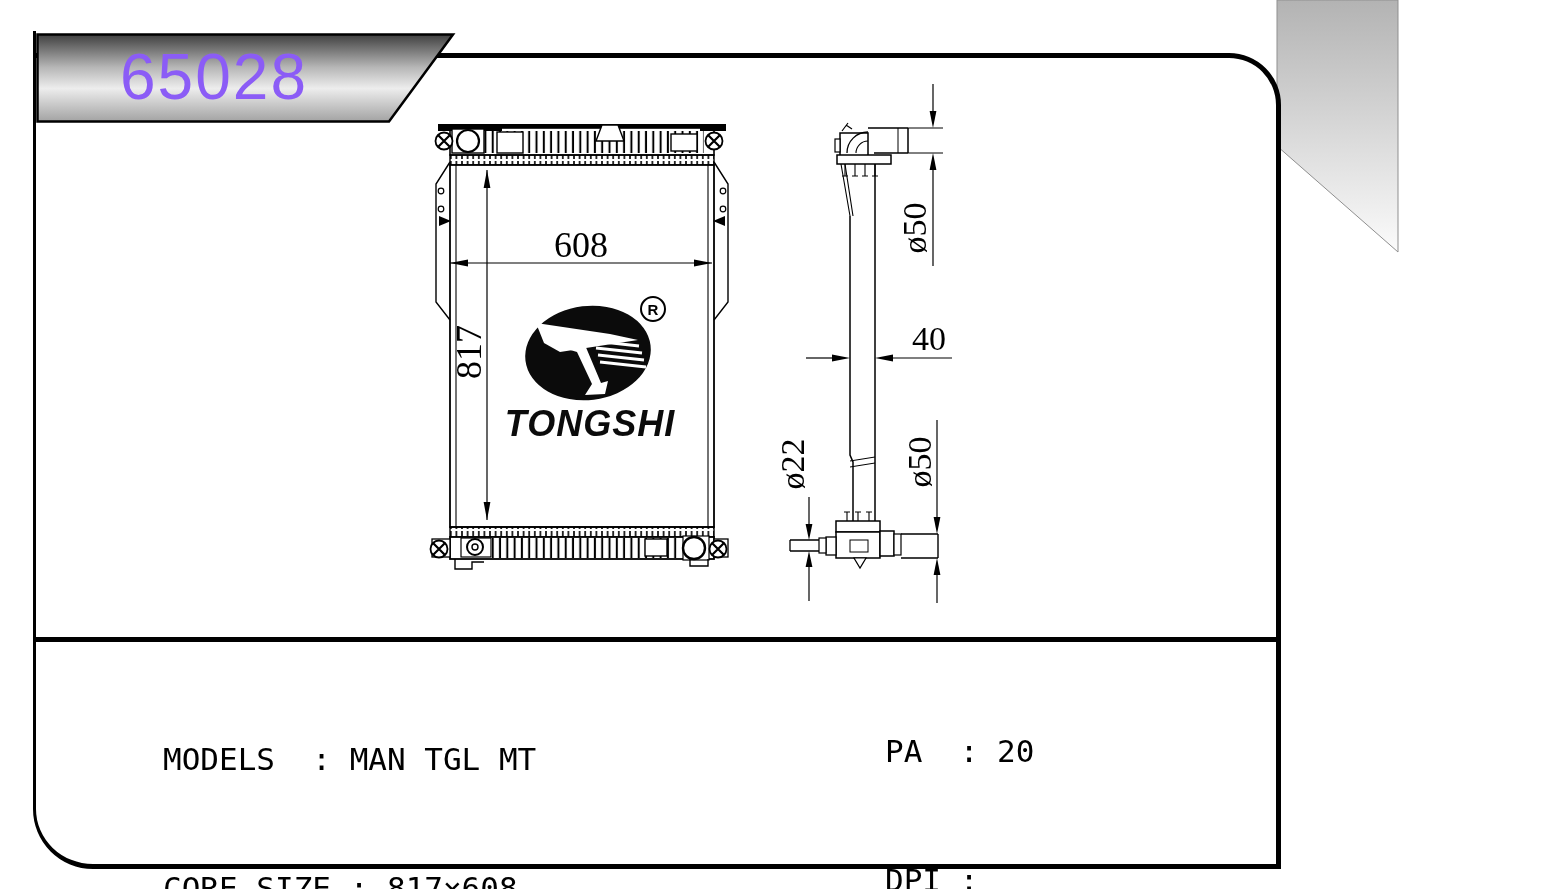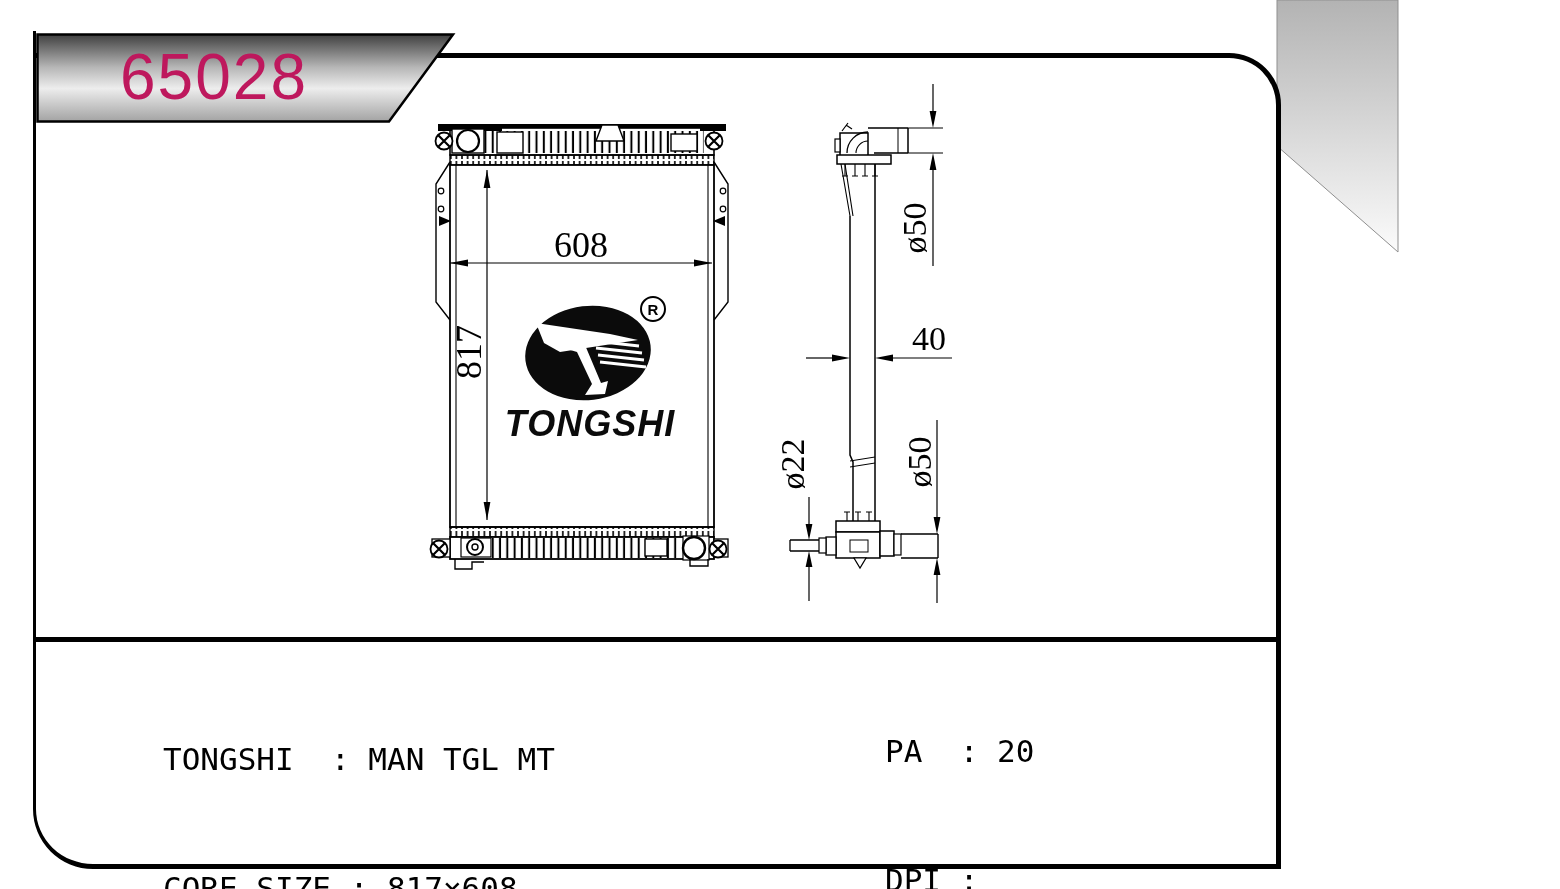--- a/index.html
+++ b/index.html
@@ -7,21 +7,21 @@
        font-family:"Liberation Sans",sans-serif;}
   .corner-deco{position:absolute;left:1270px;top:0;z-index:0;}
   .card{position:absolute;left:33px;top:53px;width:1248px;height:816px;
         box-sizing:border-box;border:5px solid #000;border-left-width:3px;
         border-radius:0 52px 0 60px;background:transparent;z-index:1;}
   .border-stub{position:absolute;left:33px;top:31px;width:3px;height:26px;background:#000;z-index:1;}
   .divider{position:absolute;left:36px;top:637px;width:1242px;height:5px;background:#000;z-index:2;}
   .drawing-svg{position:absolute;left:0;top:0;z-index:2;pointer-events:none;}
   .badge{position:absolute;left:36px;top:33px;width:420px;height:90px;z-index:4;}
   .badge-text{position:absolute;left:0;top:0;width:356px;height:88px;line-height:88px;
-        text-align:center;font-size:64px;letter-spacing:2px;color:#be185d;}
+        text-align:center;font-size:64px;letter-spacing:2px;color:#8b5cf6;}
   .specs-left{position:absolute;left:163px;top:652px;z-index:3;color:#000;
         font-family:"DejaVu Sans Mono",monospace;font-size:31px;line-height:43px;white-space:pre;}
   .specs-right{position:absolute;left:885px;top:644px;z-index:3;color:#000;
         font-family:"DejaVu Sans Mono",monospace;font-size:31px;line-height:43px;white-space:pre;}
 </style>
 </head>
 <body>
 
 <svg class="corner-deco" width="130" height="260" viewBox="1270 0 130 260">
   <defs>
@@ -181,21 +181,21 @@
     <path d="M536,323 L610,334 L638,340 L560,352 L544,343 Z" fill="#fff"></path>
     <path d="M594,341 L639,346 M596,348 L642,353 M598,355 L644,360 M600,362 L646,367" stroke="#fff" stroke-width="3" fill="none"></path>
     <path d="M567,349 L585,345 L601,383 L608,381 L605,394 L585,395 L592,384 L577,352 Z" fill="#fff"></path>
     <circle cx="653" cy="309" r="12" fill="#fff" stroke="#000" stroke-width="2"></circle>
     <text x="653" y="315" text-anchor="middle" font-size="15" font-weight="bold" fill="#000" font-family="'Liberation Sans',sans-serif">R</text>
     <text x="590" y="436" text-anchor="middle" font-size="36" font-weight="bold" font-style="italic" letter-spacing="1" fill="#0b0b0b" font-family="'Liberation Sans',sans-serif">TONGSHI</text>
   </g>
 </svg>
 
 <div class="specs-left">
-  <div>TONGSHI  : MAN TGL MT</div>
+  <div>MODELS  : MAN TGL MT</div>
   <div>CORE SIZE : 817×608</div>
   
   
 </div>
 
 <div class="specs-right">
   <div>PA  : 20</div>
   <div>DPI :</div>
   
   

